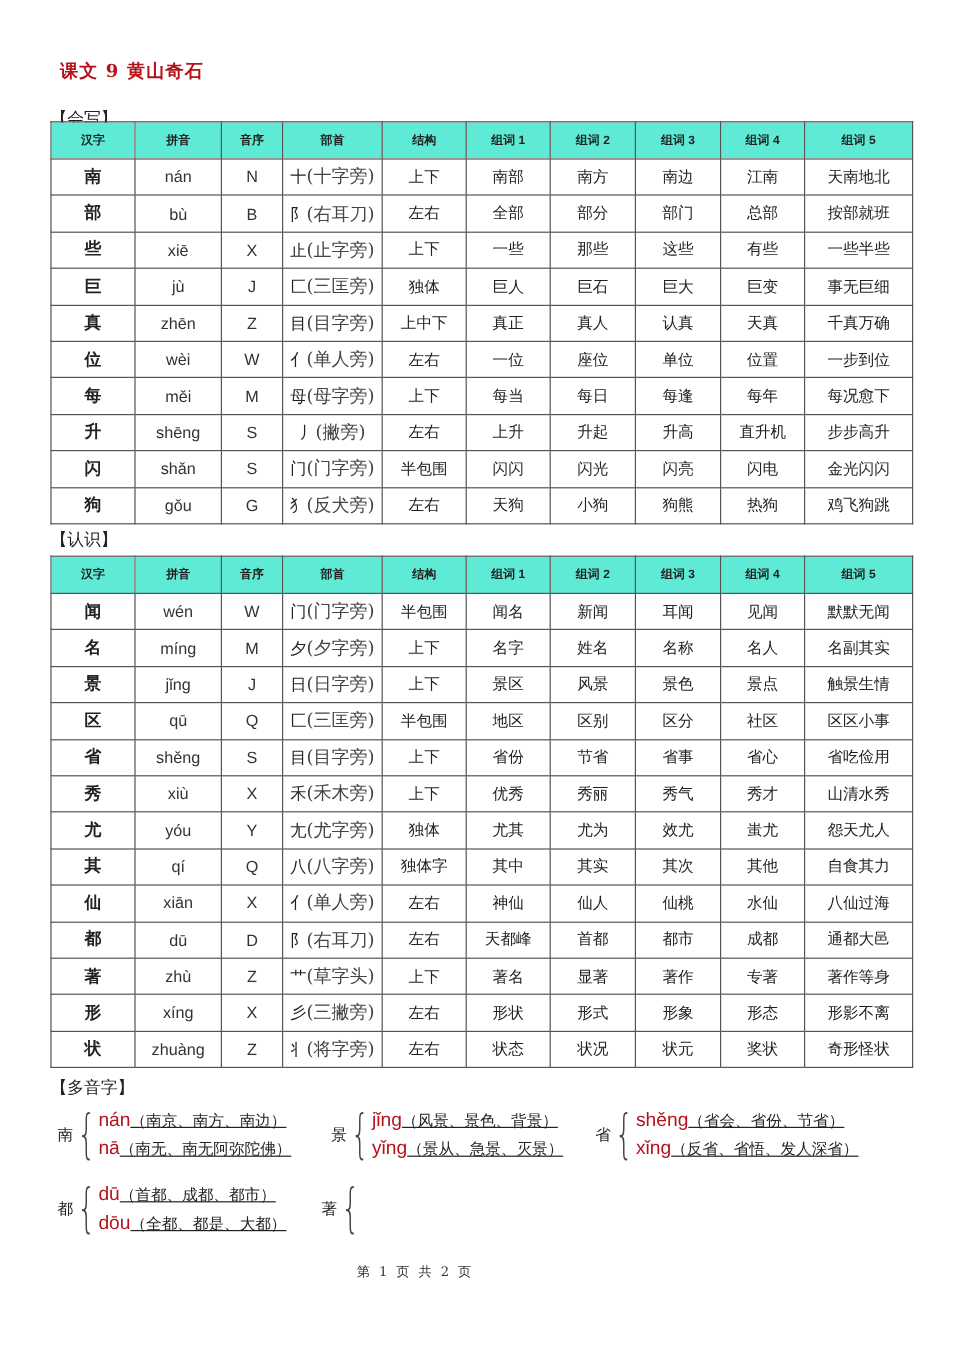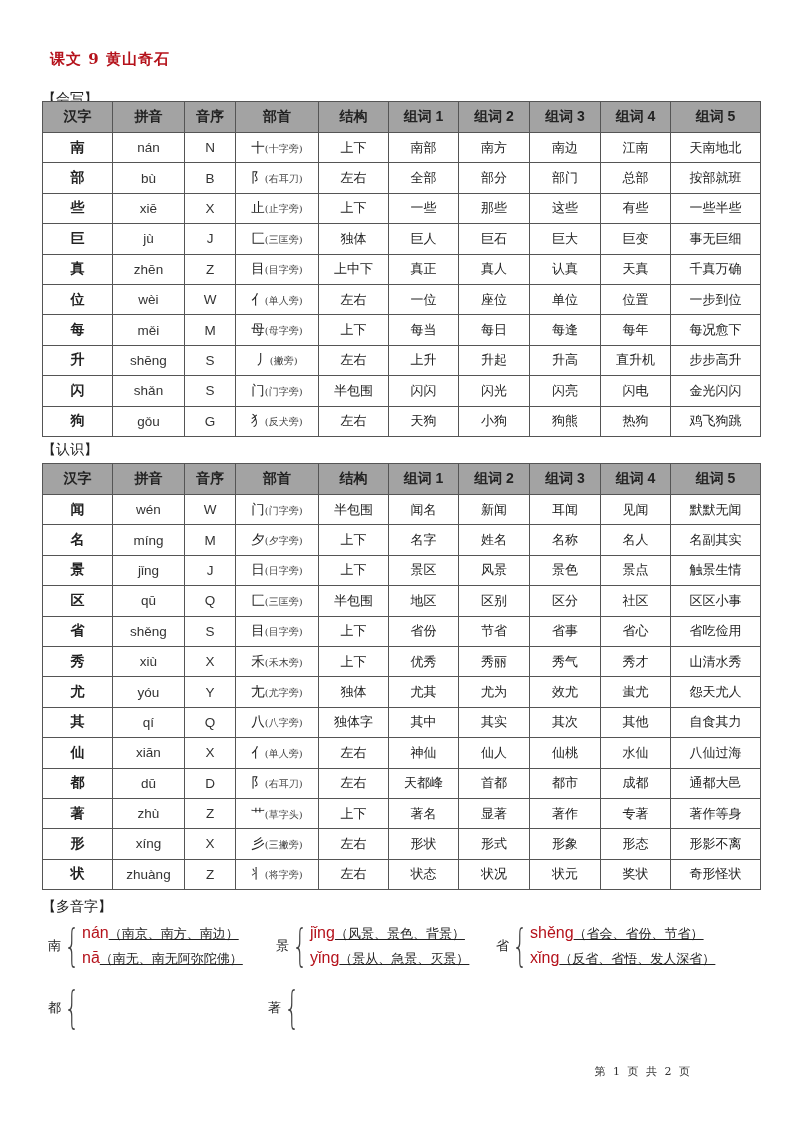--- a/index.html
+++ b/index.html
@@ -5,36 +5,36 @@
   html, body { margin: 0; padding: 0; background: #ffffff; }
   body { width: 800px; height: 1131px; position: relative; overflow: hidden;
          font-family: "DejaVu Serif", "Liberation Serif", serif; color: #222; }
   .title { position: absolute; left: 50px; top: 50px; font-size: 15px; font-weight: bold;
            color: #b5121b; letter-spacing: 1px; text-align: right; }
   .section-label { position: absolute; left: 42px; font-size: 14px; color: #222; }
   table.vocab { position: absolute; left: 42px; width: 718px; border-collapse: collapse;
                 table-layout: fixed; font-size: 13px; }
   table.vocab th, table.vocab td { border: 1px solid #555; text-align: center; padding: 0;
                 height: 29.4px; overflow: hidden; white-space: nowrap; }
-  table.vocab th { background: #a3a3a3; font-weight: bold; font-size: 14px; height: 30px; }
+  table.vocab th { background: #5eead4; font-weight: bold; font-size: 10px; height: 30px; }
   table.vocab th.num { font-family: "Liberation Sans", sans-serif; }
   td.han { font-weight: bold; font-size: 14px; }
   td.pinyin, td.order { font-family: "Liberation Sans", sans-serif; font-size: 13.5px; color: #333; }
   td.radical .rad { font-size: 13.5px; }
-  td.radical .rad-name { font-size: 10px; color: #444; }
+  td.radical .rad-name { font-size: 15px; color: #444; }
   .poly { position: absolute; font-size: 13px; display: flex; align-items: center; }
   .poly .char { font-size: 13px; margin-right: 1px; }
   .poly .brace { font-size: 44px; line-height: 1; color: #444; transform: scaleX(0.55);
                  margin: 0 -4px 0 -4px; font-family: "DejaVu Sans", sans-serif; font-weight: 200; }
   .poly .lines { display: flex; flex-direction: column; gap: 6px; }
   .poly .line { white-space: nowrap; }
   .poly .py { color: #b5121b; font-family: "Liberation Sans", sans-serif; font-size: 16px; }
   .poly .words { font-size: 13px; color: #222; text-decoration: underline; }
-  .footer { position: absolute; top: 1052px; left: 0; width: 692px; text-align: right;
-            font-size: 11px; color: #333; letter-spacing: 2px; margin-top: 12px; }
+  .footer { position: absolute; top: 1052px; left: 0; width: 692px; text-align: center;
+            font-size: 11px; color: #333; letter-spacing: 2px; }
 </style>
 </head>
 <body>
 
 <div class="title">课文 9 黄山奇石</div>
 
 <div class="section-label" style="top:78px;margin-top:12px;">【会写】</div>
 <table class="vocab" id="write-table" style="top:101px;">
   <colgroup>
     <col style="width:70px">
@@ -399,20 +399,24 @@
   <span class="brace">{</span>
   <div class="lines">
     <div class="line"><span class="py">shěng</span><span class="words">（省会、省份、节省）</span></div>
     <div class="line"><span class="py">xǐng</span><span class="words">（反省、省悟、发人深省）</span></div>
   </div>
 </div>
 
 <div class="poly" style="left:48px; top:986px;">
   <span class="char">都</span>
   <span class="brace">{</span>
+  <div class="lines">
+    <div class="line"><span class="py">dū</span><span class="words">（首都、成都、都市）</span></div>
+    <div class="line"><span class="py">dōu</span><span class="words">（全都、都是、大都）</span></div>
+  </div>
 </div>
 
 <div class="poly" style="left:268px; top:986px;">
   <span class="char">著</span>
   <span class="brace">{</span>
 </div>
 
 <div class="footer">第 1 页 共 2 页</div>
 
 </body></html>

